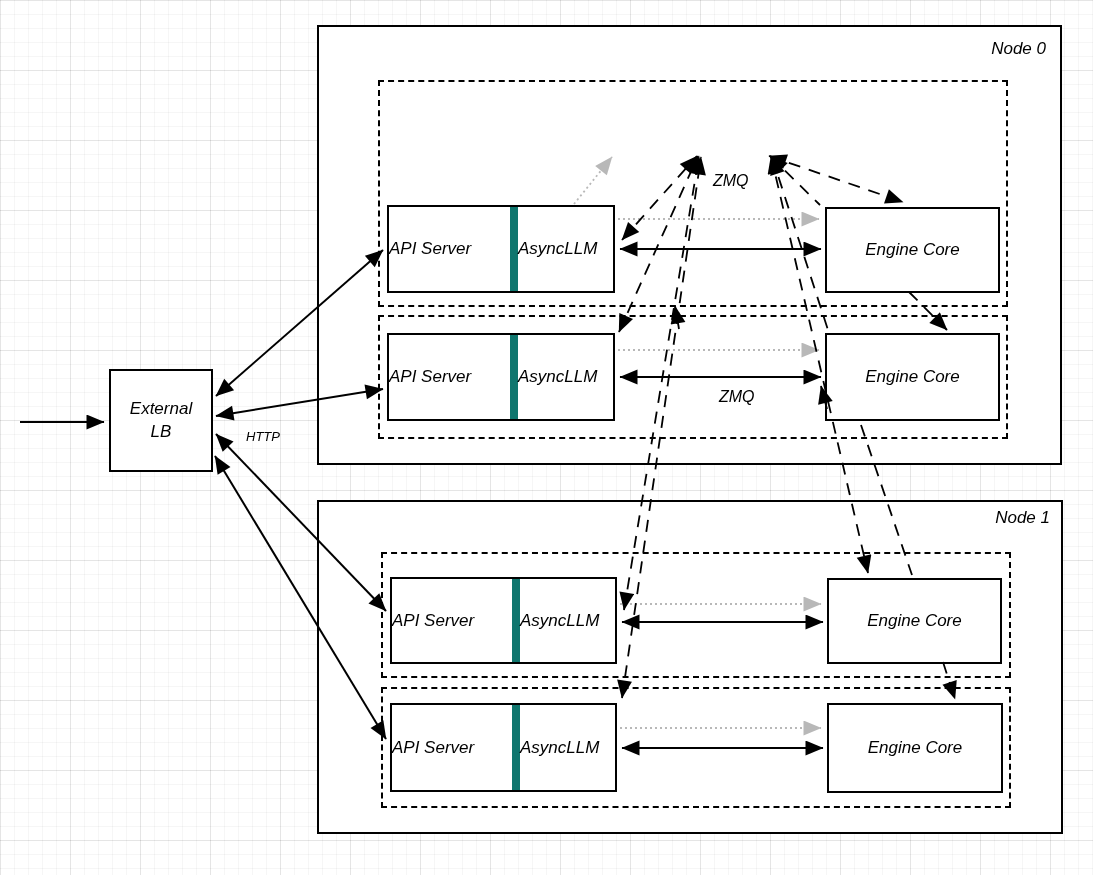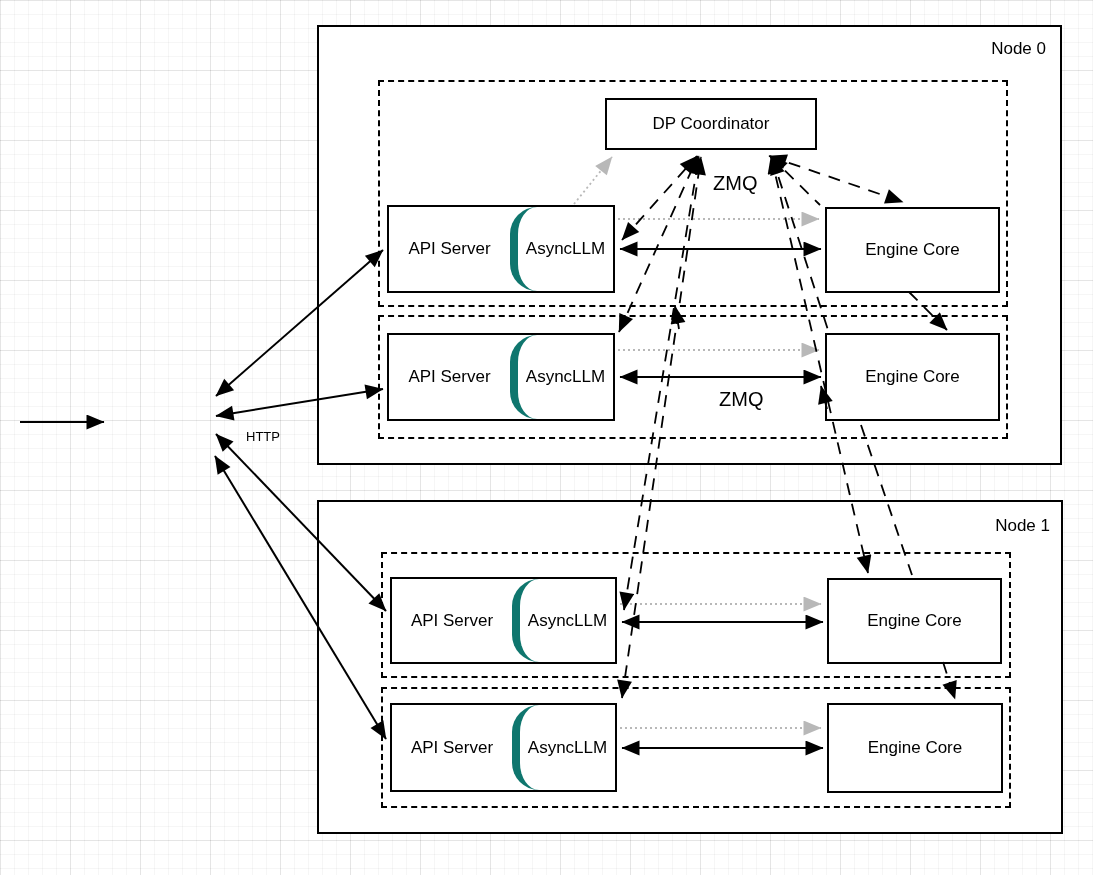--- a/index.html
+++ b/index.html
@@ -7,59 +7,60 @@
     position:relative;width:1093px;height:875px;overflow:hidden;
     font-family:"Liberation Sans",sans-serif;color:#000;
     background-color:#ffffff;
     background-image:
       linear-gradient(to right, rgba(0,0,0,0.07) 1px, transparent 1px),
       linear-gradient(to bottom, rgba(0,0,0,0.07) 1px, transparent 1px),
       linear-gradient(to right, rgba(0,0,0,0.035) 1px, transparent 1px),
       linear-gradient(to bottom, rgba(0,0,0,0.035) 1px, transparent 1px);
     background-size:70px 70px,70px 70px,14px 14px,14px 14px;
   }
-  .abs{position:absolute;box-sizing:border-box;}
+  .abs{position:absolute;box-sizing:border-box;font-style:italic;}
   .node{background:#fff;border:2px solid #000;}
   .node-title{position:absolute;font-size:17px;white-space:nowrap;}
   .dashedbox{border:2px dashed #000;background:transparent;}
   .wbox{background:#fff;border:2px solid #000;display:flex;align-items:center;justify-content:center;font-size:17px;}
   .split{background:#fff;border:2px solid #000;display:flex;align-items:stretch;font-size:17px;}
-  .split .cell{display:flex;align-items:center;justify-content:center;flex:none;border-radius:27px;}
+  .split .cell{display:flex;align-items:center;justify-content:flex-start;flex:none;}
   .split .cell+.cell{border-left:8px solid #0f766e;}
-  .lbl{position:absolute;font-size:20px;white-space:nowrap;}
+  .lbl{position:absolute;font-size:16px;white-space:nowrap;}
   .lbl.http{font-size:13px;}
   .lb-text{display:flex;flex-direction:column;align-items:center;justify-content:center;line-height:1.35;}
   svg#wires{position:absolute;left:0;top:0;pointer-events:none;}
   .ln{stroke:#000;stroke-width:2;fill:none;}
   .lnthin{stroke:#000;stroke-width:1.8;fill:none;}
   .ld{stroke:#000;stroke-width:1.8;fill:none;stroke-dasharray:12 9;}
   .lg{stroke:#b8b8b8;stroke-width:1.8;fill:none;stroke-dasharray:2 3;}
 </style>
 </head>
 <body>
 
 <div id="canvas">
 
   <div class="abs node" style="left:317px;top:25px;width:745px;height:440px;">
     <span class="node-title" style="right:14px;top:12px;">Node 0</span>
   </div>
 
   <div class="abs node" style="left:317px;top:500px;width:746px;height:334px;">
-    <span class="node-title" style="right:11px;top:14px;">Node 1</span>
+    <span class="node-title" style="right:11px;top:6px;">Node 1</span>
   </div>
 
   <div class="abs dashedbox" style="left:378px;top:80px;width:630px;height:227px;"></div>
   <div class="abs dashedbox" style="left:378px;top:315px;width:630px;height:124px;"></div>
   <div class="abs dashedbox" style="left:381px;top:552px;width:630px;height:126px;"></div>
   <div class="abs dashedbox" style="left:381px;top:687px;width:630px;height:121px;"></div>
 
-  <div class="abs wbox" style="left:605px;top:98px;width:212px;height:52px;">
-    <span>DP Coordinator</span>
+
+  <div class="abs wbox lb-text" style="left:109px;top:369px;width:104px;height:103px;">
+    <span>External</span>
+    <span>LB</span>
   </div>
-
 
   <div class="abs split" style="left:387px;top:205px;width:228px;height:88px;">
     <div class="cell" style="width:121px;">
       <span>API Server</span>
     </div>
     <div class="cell" style="flex:1;">
       <span>AsyncLLM</span>
     </div>
   </div>
   <div class="abs wbox" style="left:825px;top:207px;width:175px;height:86px;">

